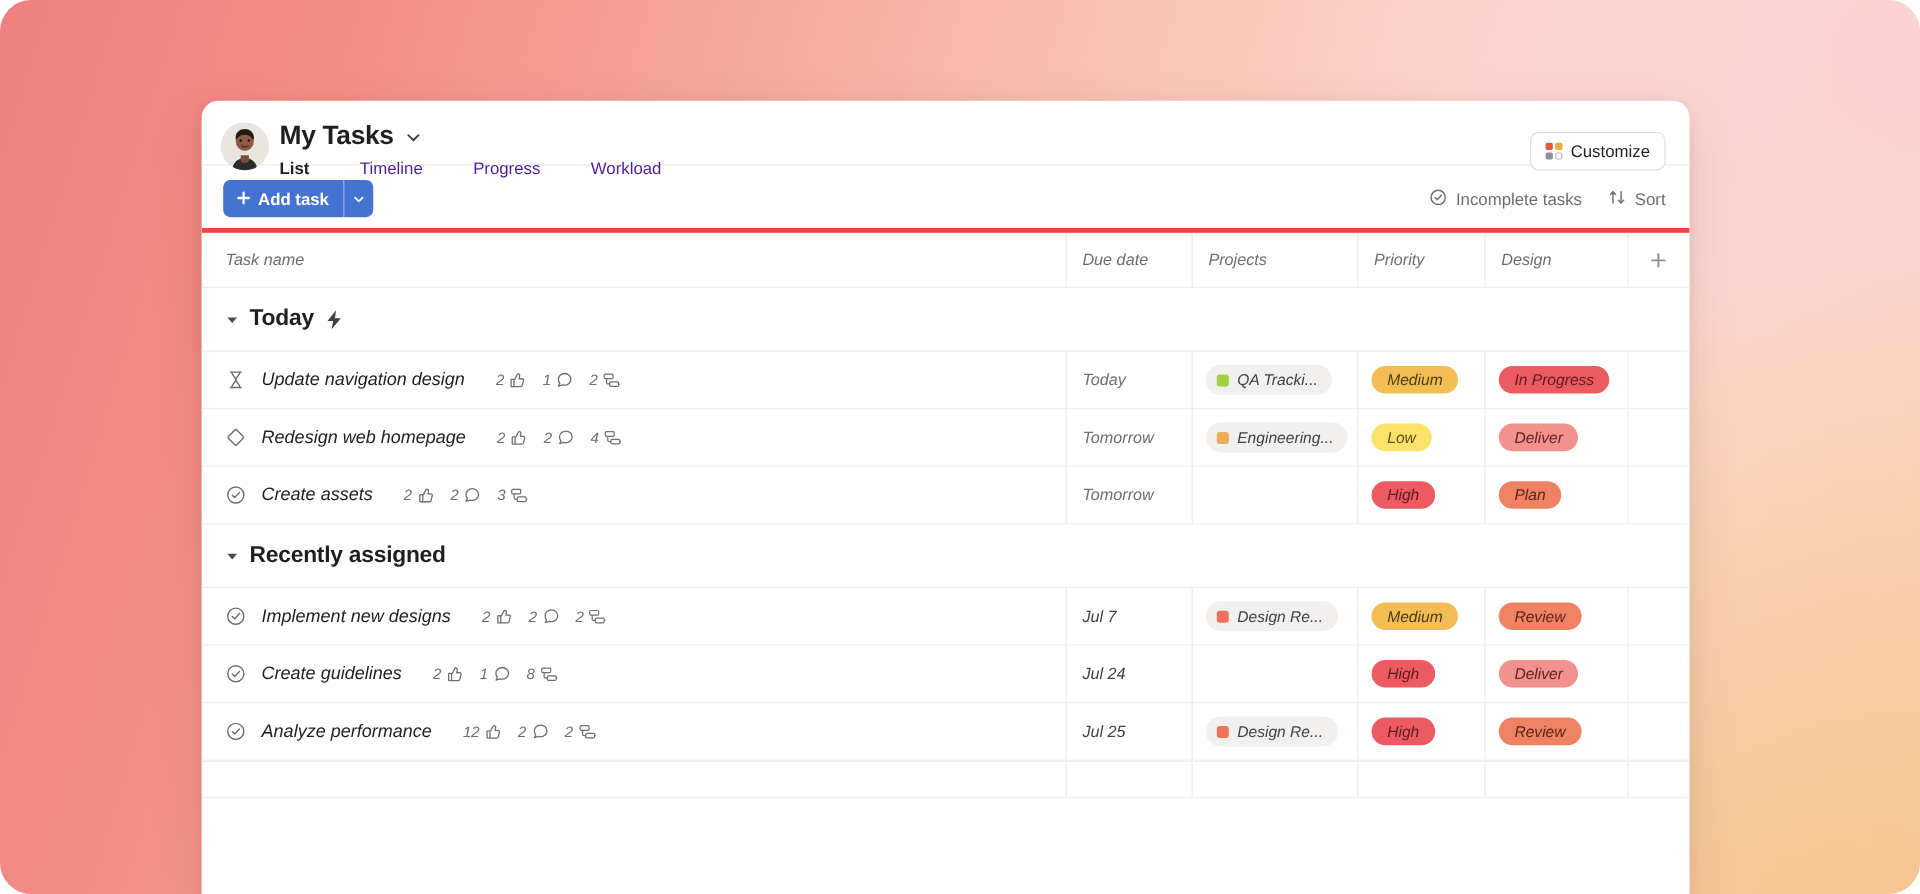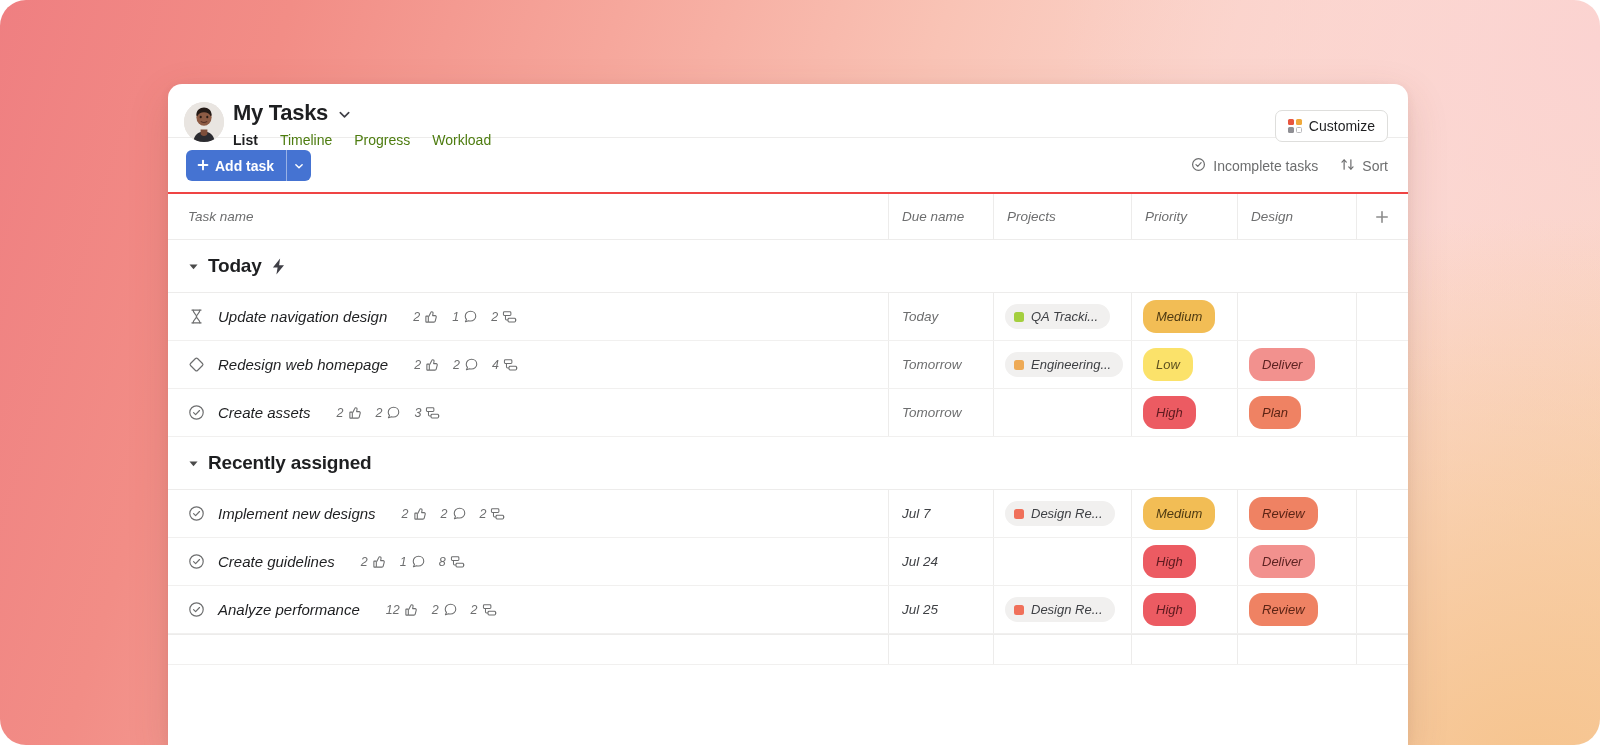--- a/index.html
+++ b/index.html
@@ -54,24 +54,24 @@
     position: absolute; left: 65px; top: 16px;
     display: flex; align-items: center; gap: 9px;
   }
   .title {
     font-size: 22px; font-weight: bold; color: #1e1f21;
     letter-spacing: -0.3px;
   }
   .title-caret { color: #3f3f46; display: flex; align-items: center; padding-top:2px; }
   .tabs {
     position: absolute; left: 65px; top: 48px;
-    display: flex; gap: 22px;
+    display: flex; gap: 42px;
   }
   .tab {
-    font-size: 14px; color: #4d7c0f; padding-bottom: 8px;
+    font-size: 14px; color: #4c1d95; padding-bottom: 8px;
     cursor: pointer; position: relative; white-space: nowrap;
   }
   .tab.active { color: #1e1f21; font-weight: bold; }
   .tab.active::after {
     content: ""; position: absolute; left: 0; right: 0; bottom: 0;
     height: 2px; background: #1e1f21; border-radius: 2px;
   }
   .customize-btn {
     position: absolute; right: 20px; top: 26px;
     display: flex; align-items: center; gap: 7px;
@@ -82,21 +82,21 @@
   }
   .cust-grid {
     display: grid; grid-template-columns: 6px 6px; grid-template-rows: 6px 6px;
     gap: 2px;
   }
   .cust-grid i { display: block; border-radius: 1.5px; }
 
   
   .toolbar {
     position: relative; height: 56px;
-    border-bottom: 2px solid #ef4444;
+    border-bottom: 4px solid #ef4444;
     padding: 0 24px;
   }
   .add-task {
     position: absolute; left: 18px; top: 12px;
     display: flex; align-items: stretch;
     height: 31px; border-radius: 6px; overflow: hidden;
     background: #4573d2; cursor: pointer;
   }
   .add-task-main {
     display: flex; align-items: center; gap: 6px;
@@ -168,21 +168,21 @@
     height: 25px; padding: 0 12px 0 9px;
     background: #f1f0ef; border-radius: 13px;
     font-size: 13px; color: #3f4145;
     margin-left: 12px; max-width: 120px;
   }
   .proj-dot { width: 10px; height: 10px; border-radius: 2.5px; flex: 0 0 10px; }
   .proj-label { overflow: hidden; text-overflow: ellipsis; white-space: nowrap; }
 
   .tag {
     display: inline-flex; align-items: center; justify-content: center;
-    height: 33px; padding: 0 13px; border-radius: 13px;
+    height: 23px; padding: 0 13px; border-radius: 13px;
     font-size: 13px; margin-left: 12px; white-space: nowrap;
   }
 
   .plus-col {
     display: flex; align-items: center; justify-content: center;
     color: #8c8c8c; cursor: pointer;
   }
 </style>
 </head>
 <body>
@@ -281,21 +281,21 @@
         <div class="thead">
           <div class="vline" style="left:720px"></div>
           <div class="vline" style="left:825px"></div>
           <div class="vline" style="left:963px"></div>
           <div class="vline" style="left:1069px"></div>
           <div class="vline" style="left:1188px"></div>
           <div class="cell" style="left:20px">
             <span class="th-label">Task name</span>
           </div>
           <div class="cell" style="left:734px">
-            <span class="th-label">Due name</span>
+            <span class="th-label">Due date</span>
           </div>
           <div class="cell" style="left:839px">
             <span class="th-label">Projects</span>
           </div>
           <div class="cell" style="left:977px">
             <span class="th-label">Priority</span>
           </div>
           <div class="cell" style="left:1083px">
             <span class="th-label">Design</span>
           </div>
@@ -374,20 +374,23 @@
           </div>
           <div class="cell" style="left:825px;width:138px">
             <span class="proj-pill">
               <span class="proj-dot" style="background:#a4cf3e"></span>
               <span class="proj-label">QA Tracki...</span>
             </span>
           </div>
           <div class="cell" style="left:963px;width:106px">
             <span class="tag" style="background:#f2bd55;color:#4e3a12">Medium</span>
           </div>
+          <div class="cell" style="left:1069px;width:119px">
+            <span class="tag" style="background:#ec5b62;color:#5e1a1f">In Progress</span>
+          </div>
         </div>
         <div class="row task">
           <div class="vline" style="left:720px"></div>
           <div class="vline" style="left:825px"></div>
           <div class="vline" style="left:963px"></div>
           <div class="vline" style="left:1069px"></div>
           <div class="vline" style="left:1188px"></div>
           <div class="cell" style="left:0;width:720px">
             <div class="tname-wrap">
               <span class="tn-icon">

